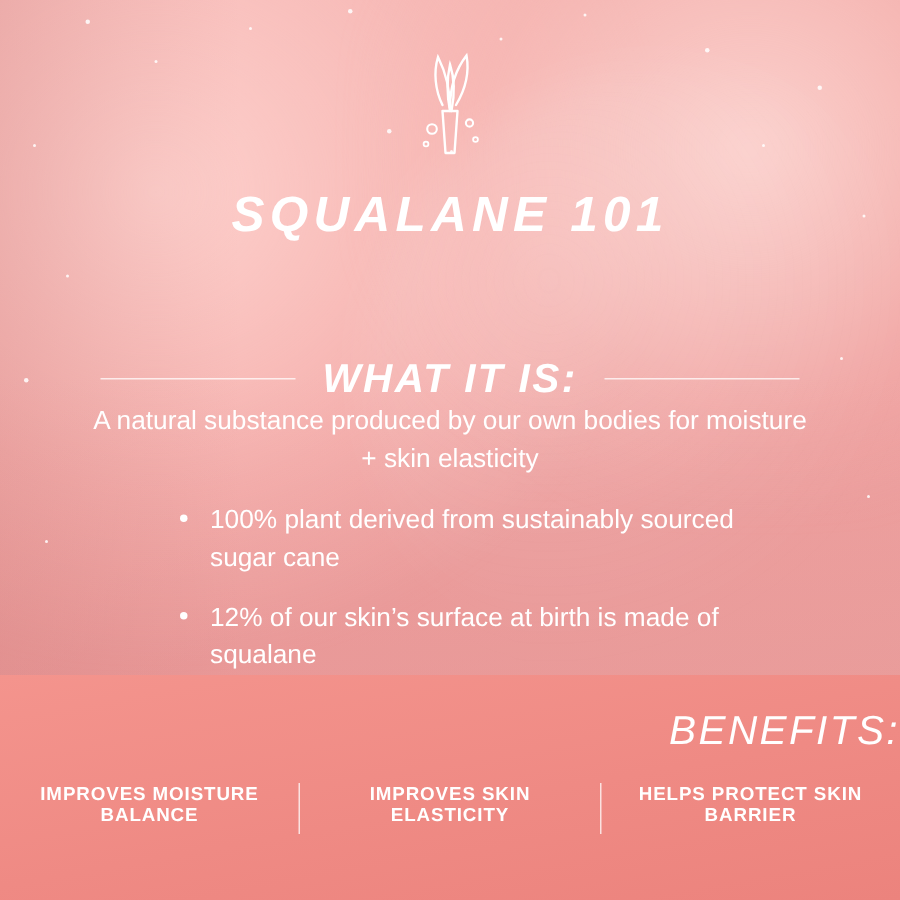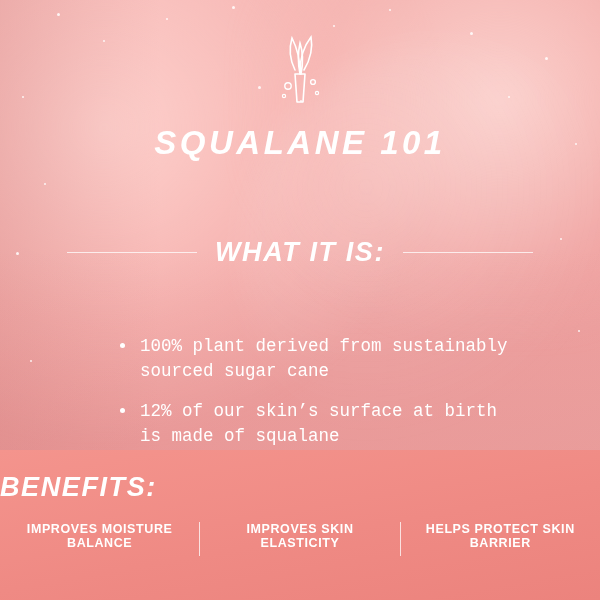--- a/index.html
+++ b/index.html
@@ -143,21 +143,20 @@
     color: #ffffff;
     font-size: 17.5px;
     line-height: 1.42;
   }
 
   .bullets {
     position: absolute;
     left: 118px;
     right: 90px;
     top: 334px;
-    font-family: Liberation Mono, monospace;
   }
   .bullet {
     position: relative;
     color: #ffffff;
     font-size: 17.5px;
     line-height: 1.4;
     padding-left: 22px;
     margin-bottom: 16px;
   }
   .bullet::before {
@@ -177,24 +176,24 @@
     right: 0;
     bottom: 0;
     height: 150px;
     background: linear-gradient(170deg, #f4948d 0%, #ef8a84 55%, #ec837d 100%);
   }
   .benefits-title {
     position: absolute;
     left: 0;
     right: 0;
     top: 22px;
-    text-align: left;
+    text-align: right;
     color: #ffffff;
     font-size: 27px;
-    font-weight: bold;
+    font-weight: normal;
     font-style: italic;
     letter-spacing: 1.6px;
   }
   .benefits-row {
     position: absolute;
     left: 0;
     right: 0;
     top: 72px;
     height: 44px;
     display: flex;
@@ -264,20 +263,21 @@
     </div>
 
     <div class="title">SQUALANE 101</div>
 
     <div class="section-head-wrap">
       <div class="rule"></div>
       <div class="section-head">WHAT IT IS:</div>
       <div class="rule"></div>
     </div>
 
+    <div class="intro">A natural substance produced by our own bodies for moisture + skin elasticity</div>
 
     <div class="bullets">
       <div class="bullet">100% plant derived from sustainably sourced sugar cane</div>
       <div class="bullet">12% of our skin’s surface at birth is made of squalane</div>
     </div>
 
     <div class="benefits-band">
       <div class="benefits-title">BENEFITS:</div>
       <div class="benefits-row">
         <div class="benefit-cell">IMPROVES MOISTURE BALANCE</div>

